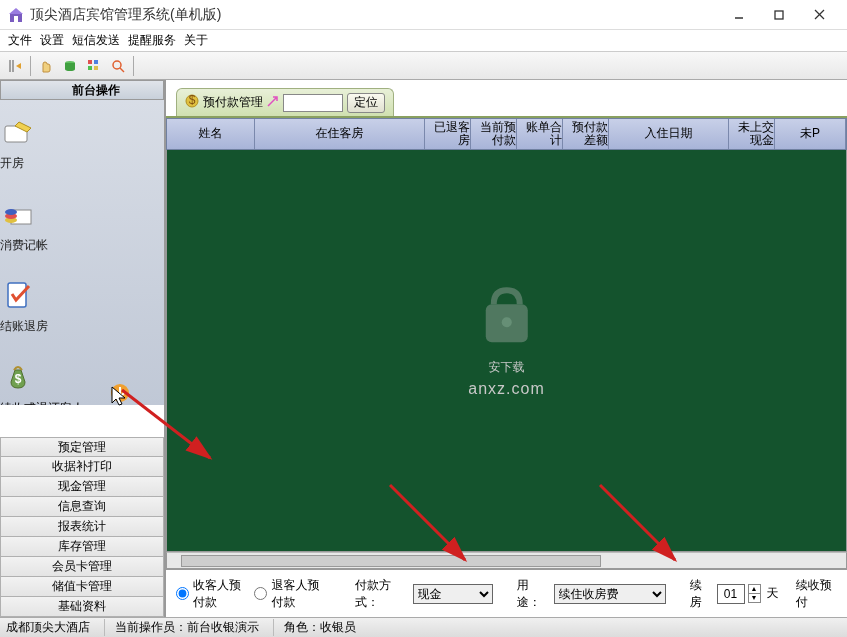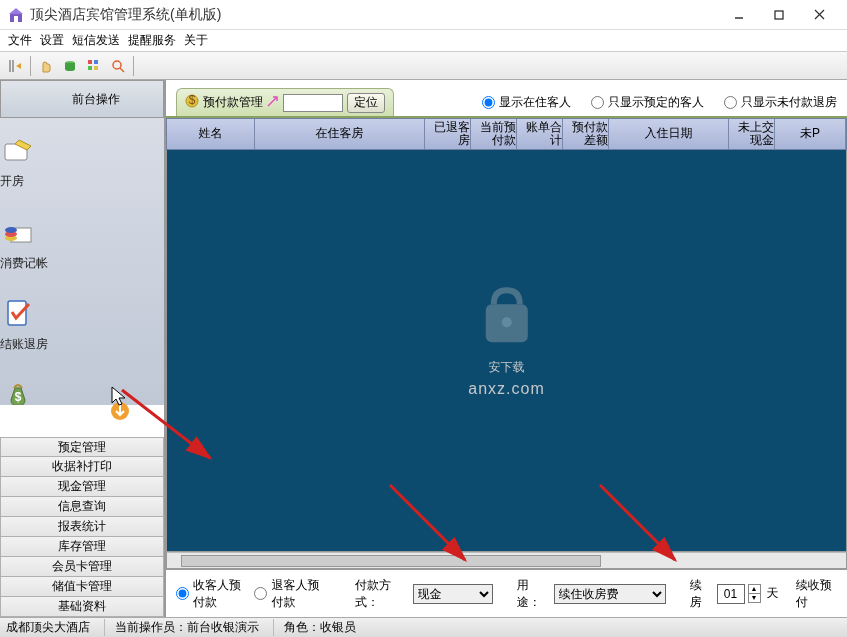--- a/index.html
+++ b/index.html
@@ -14,21 +14,21 @@
 .menubar { height: 22px; background: #fff; display: flex; align-items: center; padding: 0 8px; gap: 8px; border-bottom: 1px solid #ccc; }
 .menubar span { cursor: pointer; }
 
 .toolbar { height: 28px; background: linear-gradient(#f8f8f8,#e8e8e8); border-bottom: 1px solid #aaa; display: flex; align-items: center; padding: 0 4px; gap: 2px; }
 .toolbar .tbtn { width: 22px; height: 22px; border: 1px solid transparent; display: flex; align-items: center; justify-content: center; cursor: pointer; }
 .toolbar .sep { width: 1px; height: 20px; background: #aaa; margin: 0 2px; }
 
 .main { display: flex; height: 537px; }
 
 .sidebar { width: 166px; background: #fff; border-right: 2px solid #999; display: flex; flex-direction: column; }
-.sidebar-header { height: 38px; background: linear-gradient(#e0e4ea,#c8d0da); border: 1px solid #999; display: flex; align-items: center; justify-content: center; font-weight: normal; padding-left: 28px; }
+.sidebar-header { height: 20px; background: linear-gradient(#e0e4ea,#c8d0da); border: 1px solid #999; display: flex; align-items: center; justify-content: center; font-weight: bold; padding-left: 28px; }
 .sidebar-main { flex: 1; background: linear-gradient(180deg,#d8dde6,#c0c8d6); display: flex; flex-direction: column; align-items: center; padding-top: 14px; overflow: hidden; }
 .side-item { display: flex; flex-direction: column; align-items: flex-start; margin-bottom: 24px; cursor: pointer; width: 100%; }
 .side-item .icon-box { width: 36px; height: 36px; margin-bottom: 6px; display:flex; align-items:center; justify-content:center; }
 .side-item .lbl { text-align: center; line-height: 1.3; color: #222; }
 .side-item.selected .lbl { color: #000; }
 .side-list { background: #fff; margin-top: 32px; }
 .side-li { height: 20px; background: linear-gradient(#f2f2f2,#e4e4e4); border: 1px solid #b0b0b0; border-top: none; display: flex; align-items: center; justify-content: center; cursor: pointer; }
 .side-li:first-child { border-top: 1px solid #b0b0b0; }
 
 .content { flex: 1; background: #fff; display: flex; flex-direction: column; position: relative; }
@@ -37,21 +37,21 @@
 .tab { height: 28px; background: linear-gradient(#e8f0d8,#d0e0b0); border: 1px solid #a0b080; border-bottom: none; border-radius: 6px 6px 0 0; display: flex; align-items: center; padding: 0 8px; gap: 4px; }
 .tab input[type=text] { width: 60px; height: 18px; border: 1px solid #888; padding: 0 2px; }
 .tab button { height: 20px; padding: 0 6px; background: linear-gradient(#fafaf0,#e0e0d0); border: 1px solid #888; border-radius: 3px; cursor: pointer; }
 
 .radio-row { position: absolute; top: 14px; right: 10px; display: flex; gap: 20px; align-items: center; }
 .radio-opt { display: flex; align-items: center; gap: 4px; cursor: pointer; }
 
 .grid-head { height: 32px; background: linear-gradient(#c8d0e8,#a8b4d8); border: 1px solid #7080a0; display: flex; }
 .gh-cell { border-right: 1px solid #7a88ac; display: flex; align-items: center; justify-content: center; color: #000; text-align: right; line-height: 1.1; }
 
-.grid-body { flex: 1; background: #0c4a6e; border: 1px solid #999; border-top: none; position: relative; overflow: hidden; text-decoration: underline; }
+.grid-body { flex: 1; background: #14532d; border: 1px solid #999; border-top: none; position: relative; overflow: hidden; text-decoration: underline; }
 .watermark { position: absolute; top: 50%; left: 50%; transform: translate(-50%,-60%); color: #c8c8c8; font-size: 36px; text-align:center; pointer-events:none; user-select:none; }
 .watermark .sub { font-size: 16px; margin-top: 4px; letter-spacing:1px; }
 
 .hscroll { height: 17px; background: #e8e8e8; border: 1px solid #999; border-top:1px solid #bbb; display:flex; align-items:center; padding:0 14px; }
 .hscroll .thumb { width: 420px; height: 12px; background: #cdcdcd; border:1px solid #999; }
 
 .bottom-ctrl { height: 48px; border-top: 1px solid #999; padding: 4px 10px; display: flex; align-items: center; gap: 6px; background:#fff; }
 .bottom-ctrl .radio-col { display: flex; flex-direction: row; gap: 2px; margin-right: 18px; }
 .bottom-ctrl select { height: 20px; border: 1px solid #666; min-width: 80px; }
 .bottom-ctrl input[type=text] { height: 20px; border: 1px solid #666; text-align:center; }
@@ -209,34 +209,20 @@
         <span><svg width="14" height="14">
               <circle cx="7" cy="7" r="6" fill="#e0c040" stroke="#b09020"></circle>
               <text x="7" y="10" text-anchor="middle" font-size="9" fill="#805010">$</text>
             </svg></span>
         <span>预付款管理</span>
         <span><svg width="12" height="12">
               <path d="M1 11 L9 3 M6 2 L10 2 L10 6" stroke="#e050c0" stroke-width="1.5" fill="none"></path>
             </svg></span>
         <input type="text" style="">
         <button>定位</button>
-      </div>
-      <div class="radio-row">
-        <label class="radio-opt">
-            <input type="radio" name="f" checked="" style="">
-            <span>显示在住客人</span>
-          </label>
-        <label class="radio-opt">
-            <input type="radio" name="f" style="">
-            <span>只显示预定的客人</span>
-          </label>
-        <label class="radio-opt">
-            <input type="radio" name="f" style="">
-            <span>只显示未付款退房</span>
-          </label>
       </div>
     </div>
 
     <div class="grid-head">
       <div class="gh-cell" style="width:88px">姓名</div>
       <div class="gh-cell" style="width:170px">在住客房</div>
       <div class="gh-cell" style="width:46px">已退客房</div>
       <div class="gh-cell" style="width:46px">当前预付款</div>
       <div class="gh-cell" style="width:46px">账单合计</div>
       <div class="gh-cell" style="width:46px">预付款差额</div>

